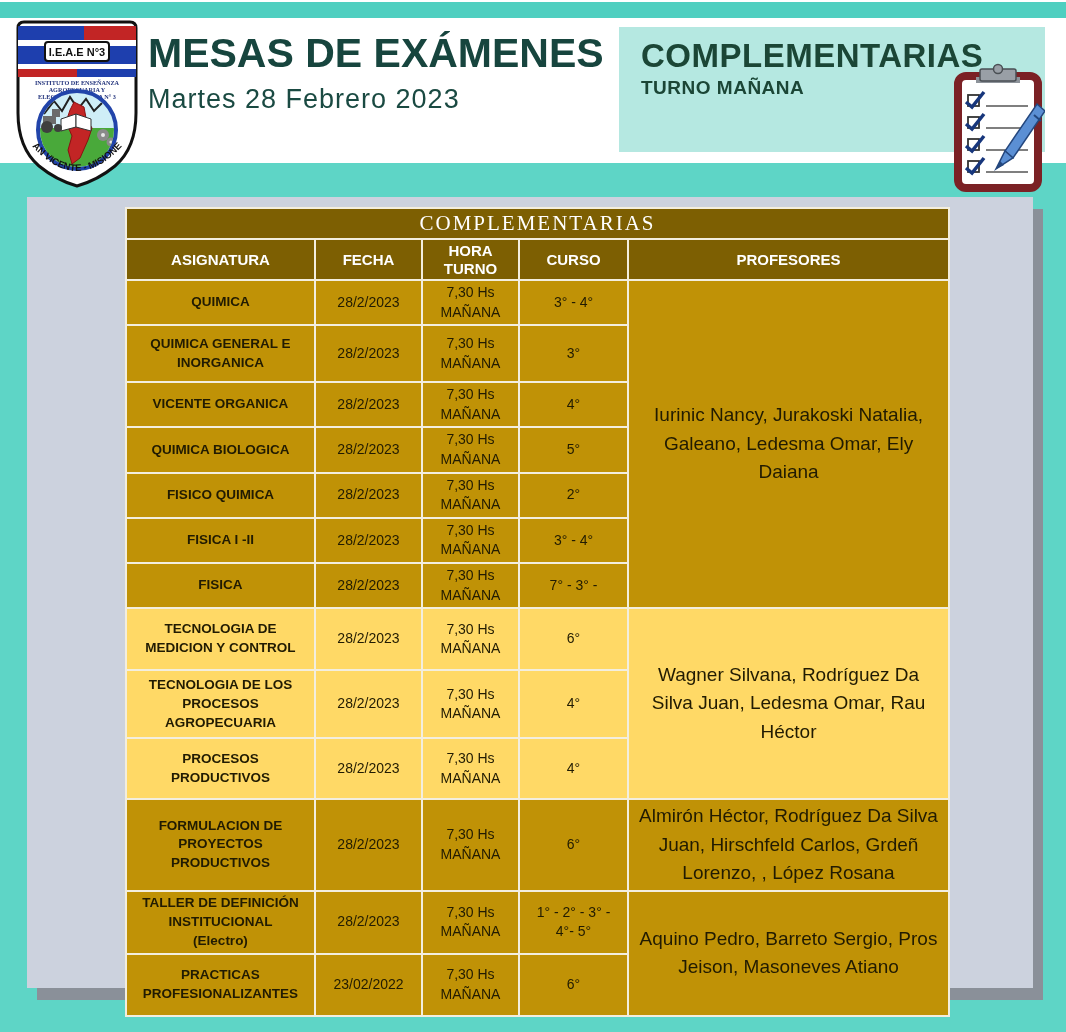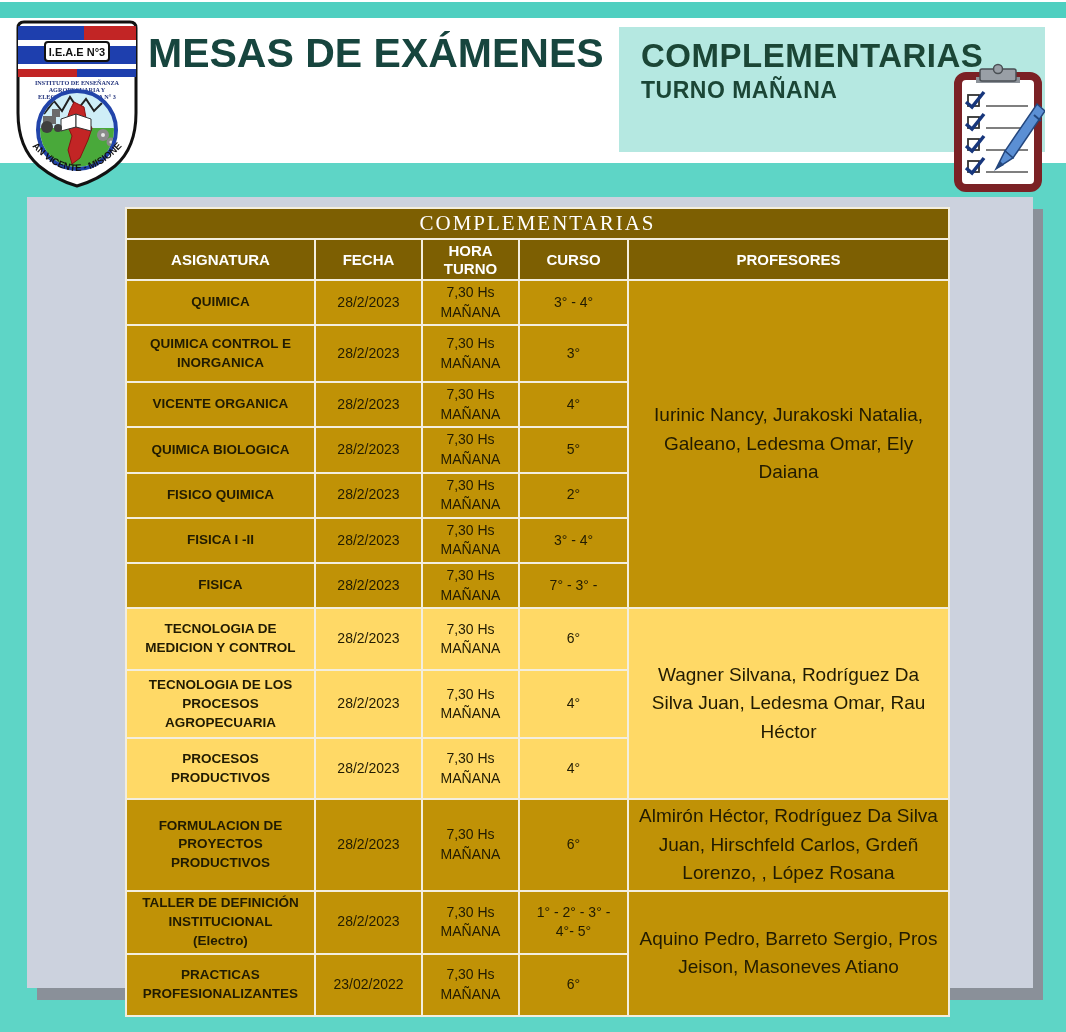--- a/index.html
+++ b/index.html
@@ -11,21 +11,21 @@
   .teal-bg{position:absolute;left:0;top:163px;width:1066px;height:869px;background:#5ed5c6;}
 
   
   .crest{position:absolute;left:14px;top:18px;width:126px;height:172px;z-index:6;text-align:center;}
   .title-block{position:absolute;left:148px;top:32px;width:474px;text-align:left;z-index:3;}
   .main-title{margin:0;font-size:41px;font-weight:800;letter-spacing:0;color:#17453e;line-height:1.05;}
   .sub-title{margin-top:9px;font-size:27px;font-weight:400;letter-spacing:1px;color:#1a4a42;}
   .badge{position:absolute;left:619px;top:27px;width:426px;height:125px;background:#b5e8e1;z-index:2;
          box-sizing:border-box;padding:12px 0 0 22px;}
   .badge-title{font-size:33px;font-weight:800;color:#1b4636;letter-spacing:0.5px;line-height:1.05;}
-  .badge-sub{font-size:23px;font-weight:800;color:#1b4636;letter-spacing:0.5px;margin-top:3px;}
+  .badge-sub{font-size:19px;font-weight:800;color:#1b4636;letter-spacing:0.5px;margin-top:3px;}
   .clipboard{position:absolute;left:951px;top:62px;width:94px;height:132px;z-index:7;}
 
   
   .panel{position:absolute;left:27px;top:197px;width:1006px;height:791px;background:#ccd2de;
          box-shadow:10px 12px 0 0 #8a9099;z-index:4;}
   table.exams{position:absolute;left:98px;top:10px;border-collapse:collapse;table-layout:fixed;width:823px;}
   table.exams td,table.exams th{border:2px solid #f3eede;box-sizing:border-box;
          text-align:center;vertical-align:middle;padding:2px 10px;}
   .t-title{background:#7d5f02;color:#ffffff;font-family:"Liberation Serif","DejaVu Serif",serif;
            font-size:21px;font-weight:400;letter-spacing:2px;height:27px;padding:0;}
@@ -94,20 +94,21 @@
         </g>
       </g>
       <text font-size="9.5" font-weight="bold" fill="#111111">
         <textPath href="#bowpath" startOffset="50%" text-anchor="middle">SAN VICENTE - MISIONES</textPath>
       </text>
     </svg>
   </div>
 
   <div class="title-block">
     <h1 class="main-title">MESAS DE EXÁMENES</h1>
+    <div class="sub-title">Martes 28 Febrero 2023</div>
   </div>
 
   <div class="badge">
     <div class="badge-title">COMPLEMENTARIAS</div>
     <div class="badge-sub">TURNO MAÑANA</div>
   </div>
 
   <div class="clipboard">
     <svg viewBox="0 0 94 132" width="94" height="132">
       <rect x="7" y="14" width="80" height="112" rx="8" fill="#ffffff" stroke="#7b2125" stroke-width="8"></rect>
@@ -167,21 +168,21 @@
       </tr>
       <tr style="height:45px">
         <td class="cell c-asig gold">QUIMICA</td>
         <td class="cell gold">28/2/2023</td>
         <td class="cell gold">7,30 Hs
 MAÑANA</td>
         <td class="cell gold">3° - 4°</td>
         <td class="cell c-prof gold" rowspan="7">Iurinic Nancy, Jurakoski Natalia, Galeano, Ledesma Omar, Ely Daiana</td>
       </tr>
       <tr style="height:57px">
-        <td class="cell c-asig gold">QUIMICA CONTROL E
+        <td class="cell c-asig gold">QUIMICA GENERAL E
 INORGANICA</td>
         <td class="cell gold">28/2/2023</td>
         <td class="cell gold">7,30 Hs
 MAÑANA</td>
         <td class="cell gold">3°</td>
       </tr>
       <tr style="height:45px">
         <td class="cell c-asig gold">VICENTE ORGANICA</td>
         <td class="cell gold">28/2/2023</td>
         <td class="cell gold">7,30 Hs

